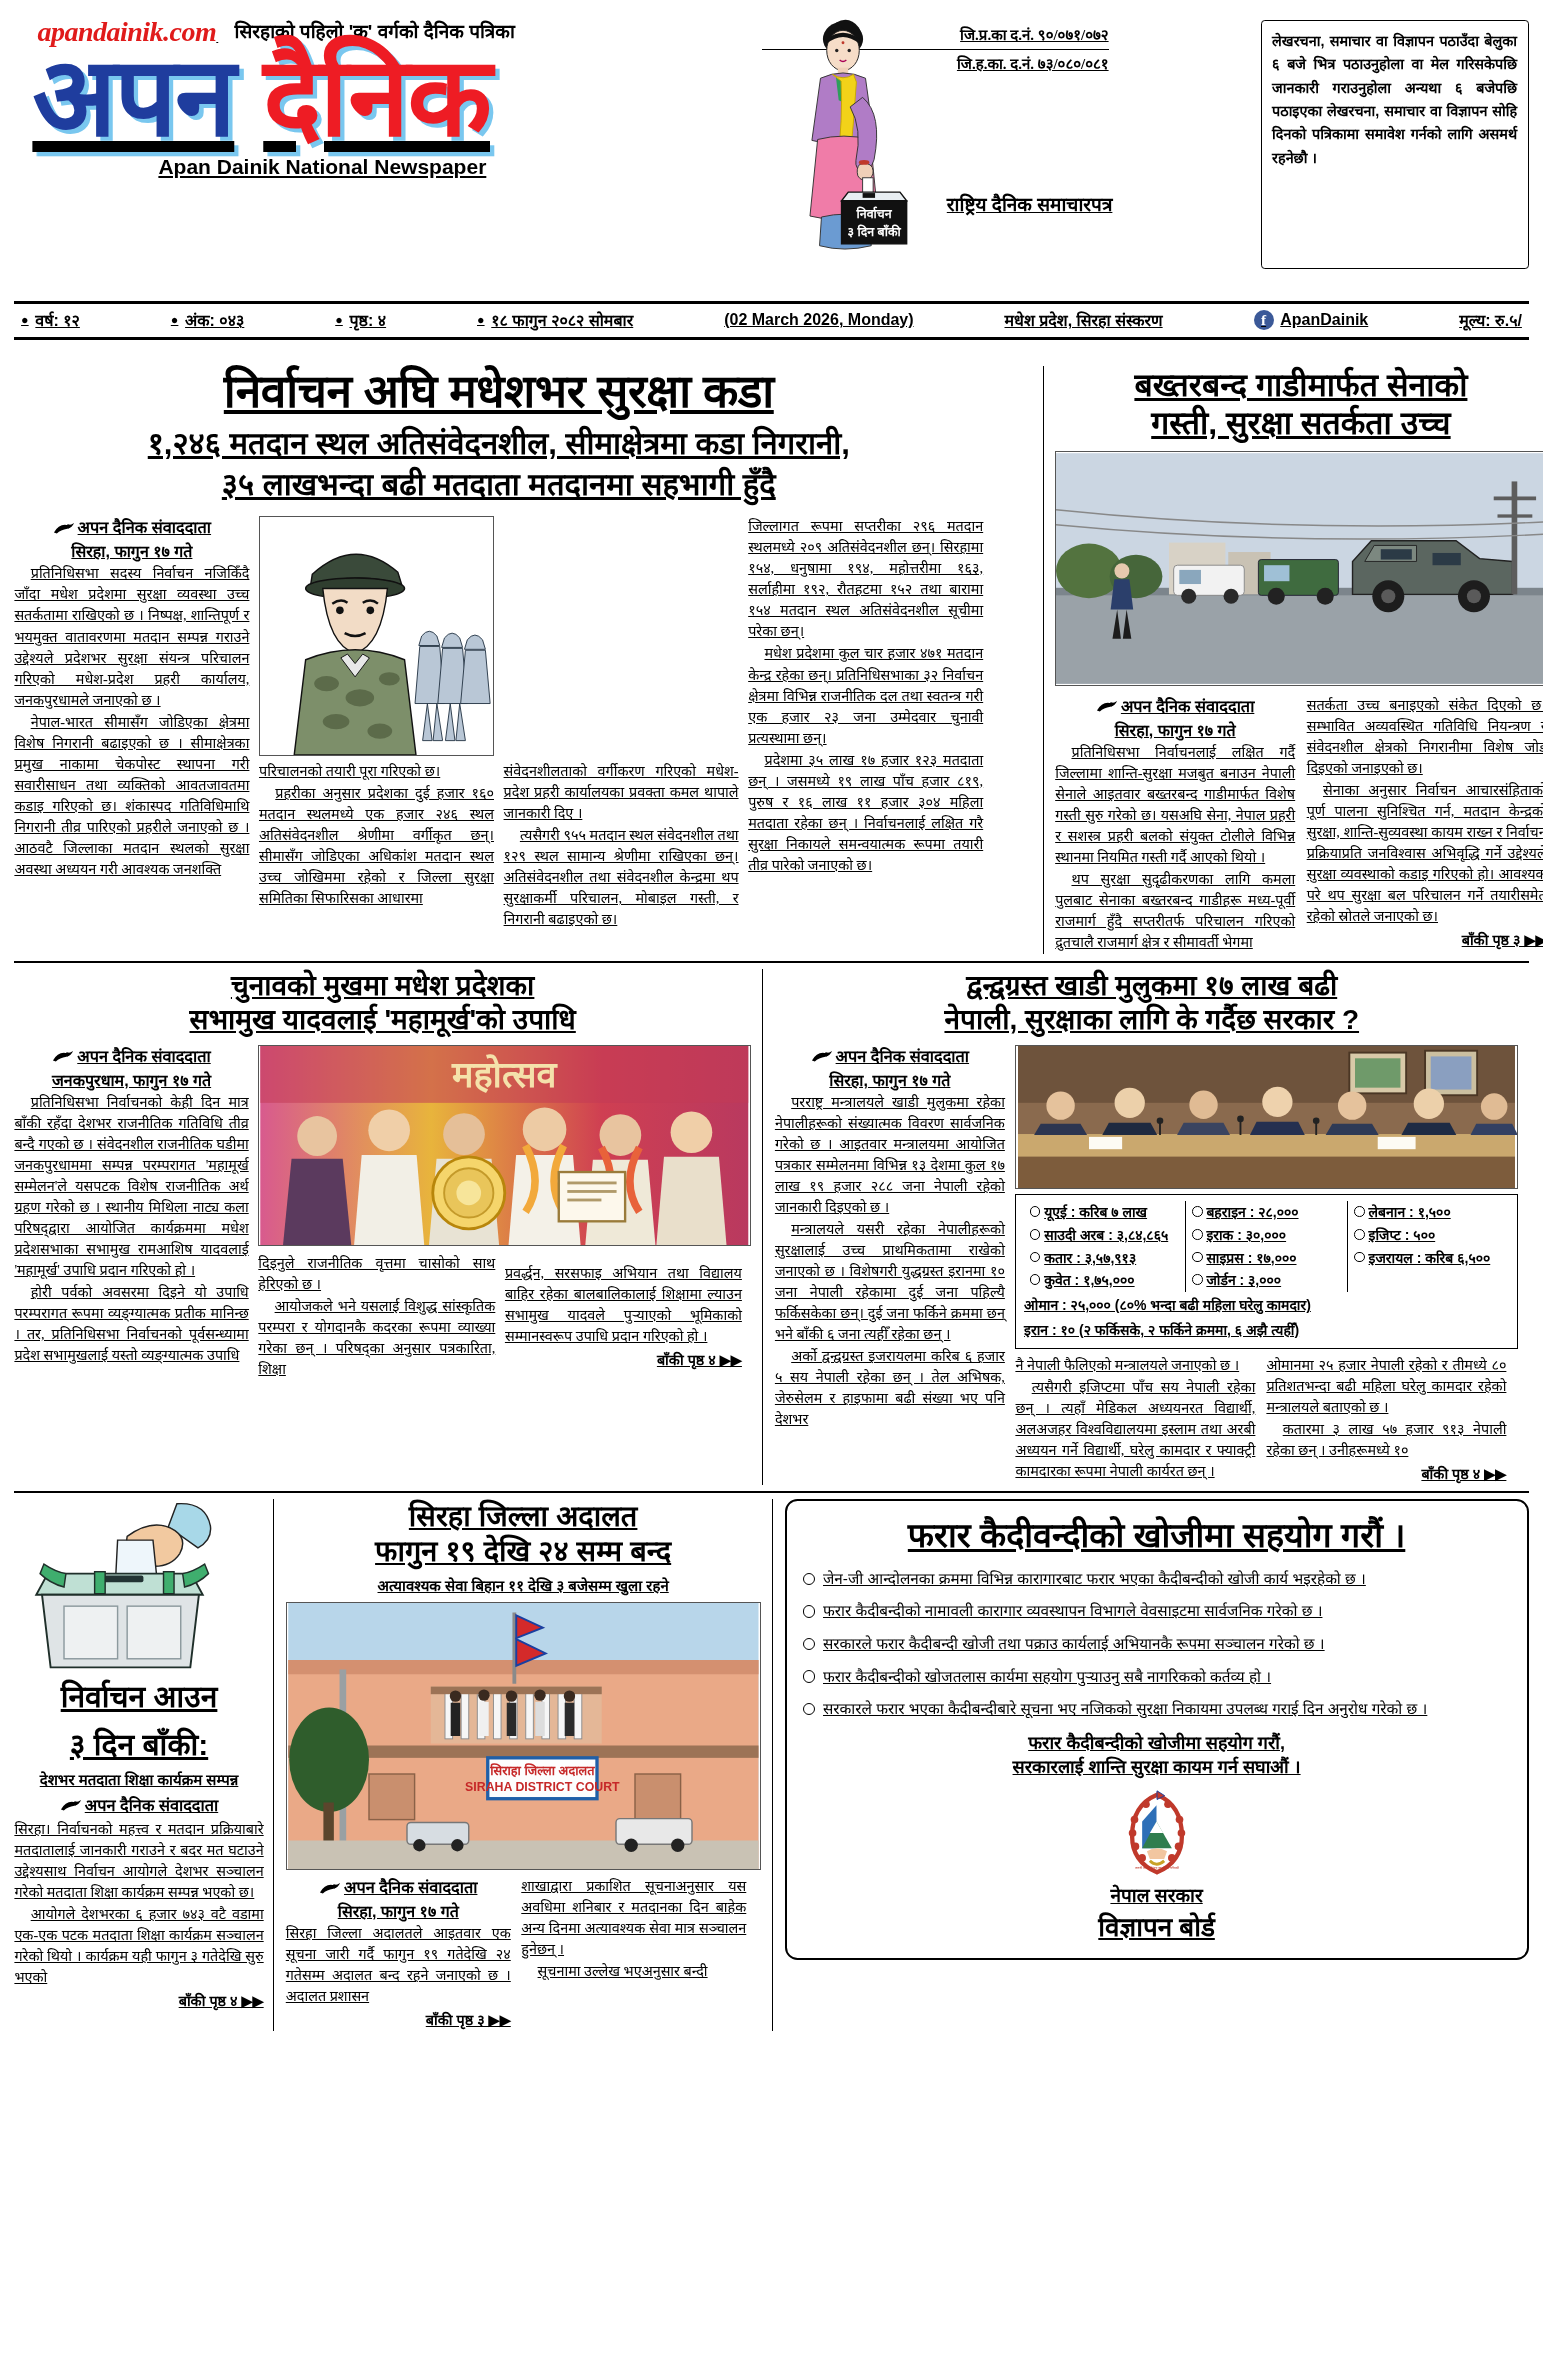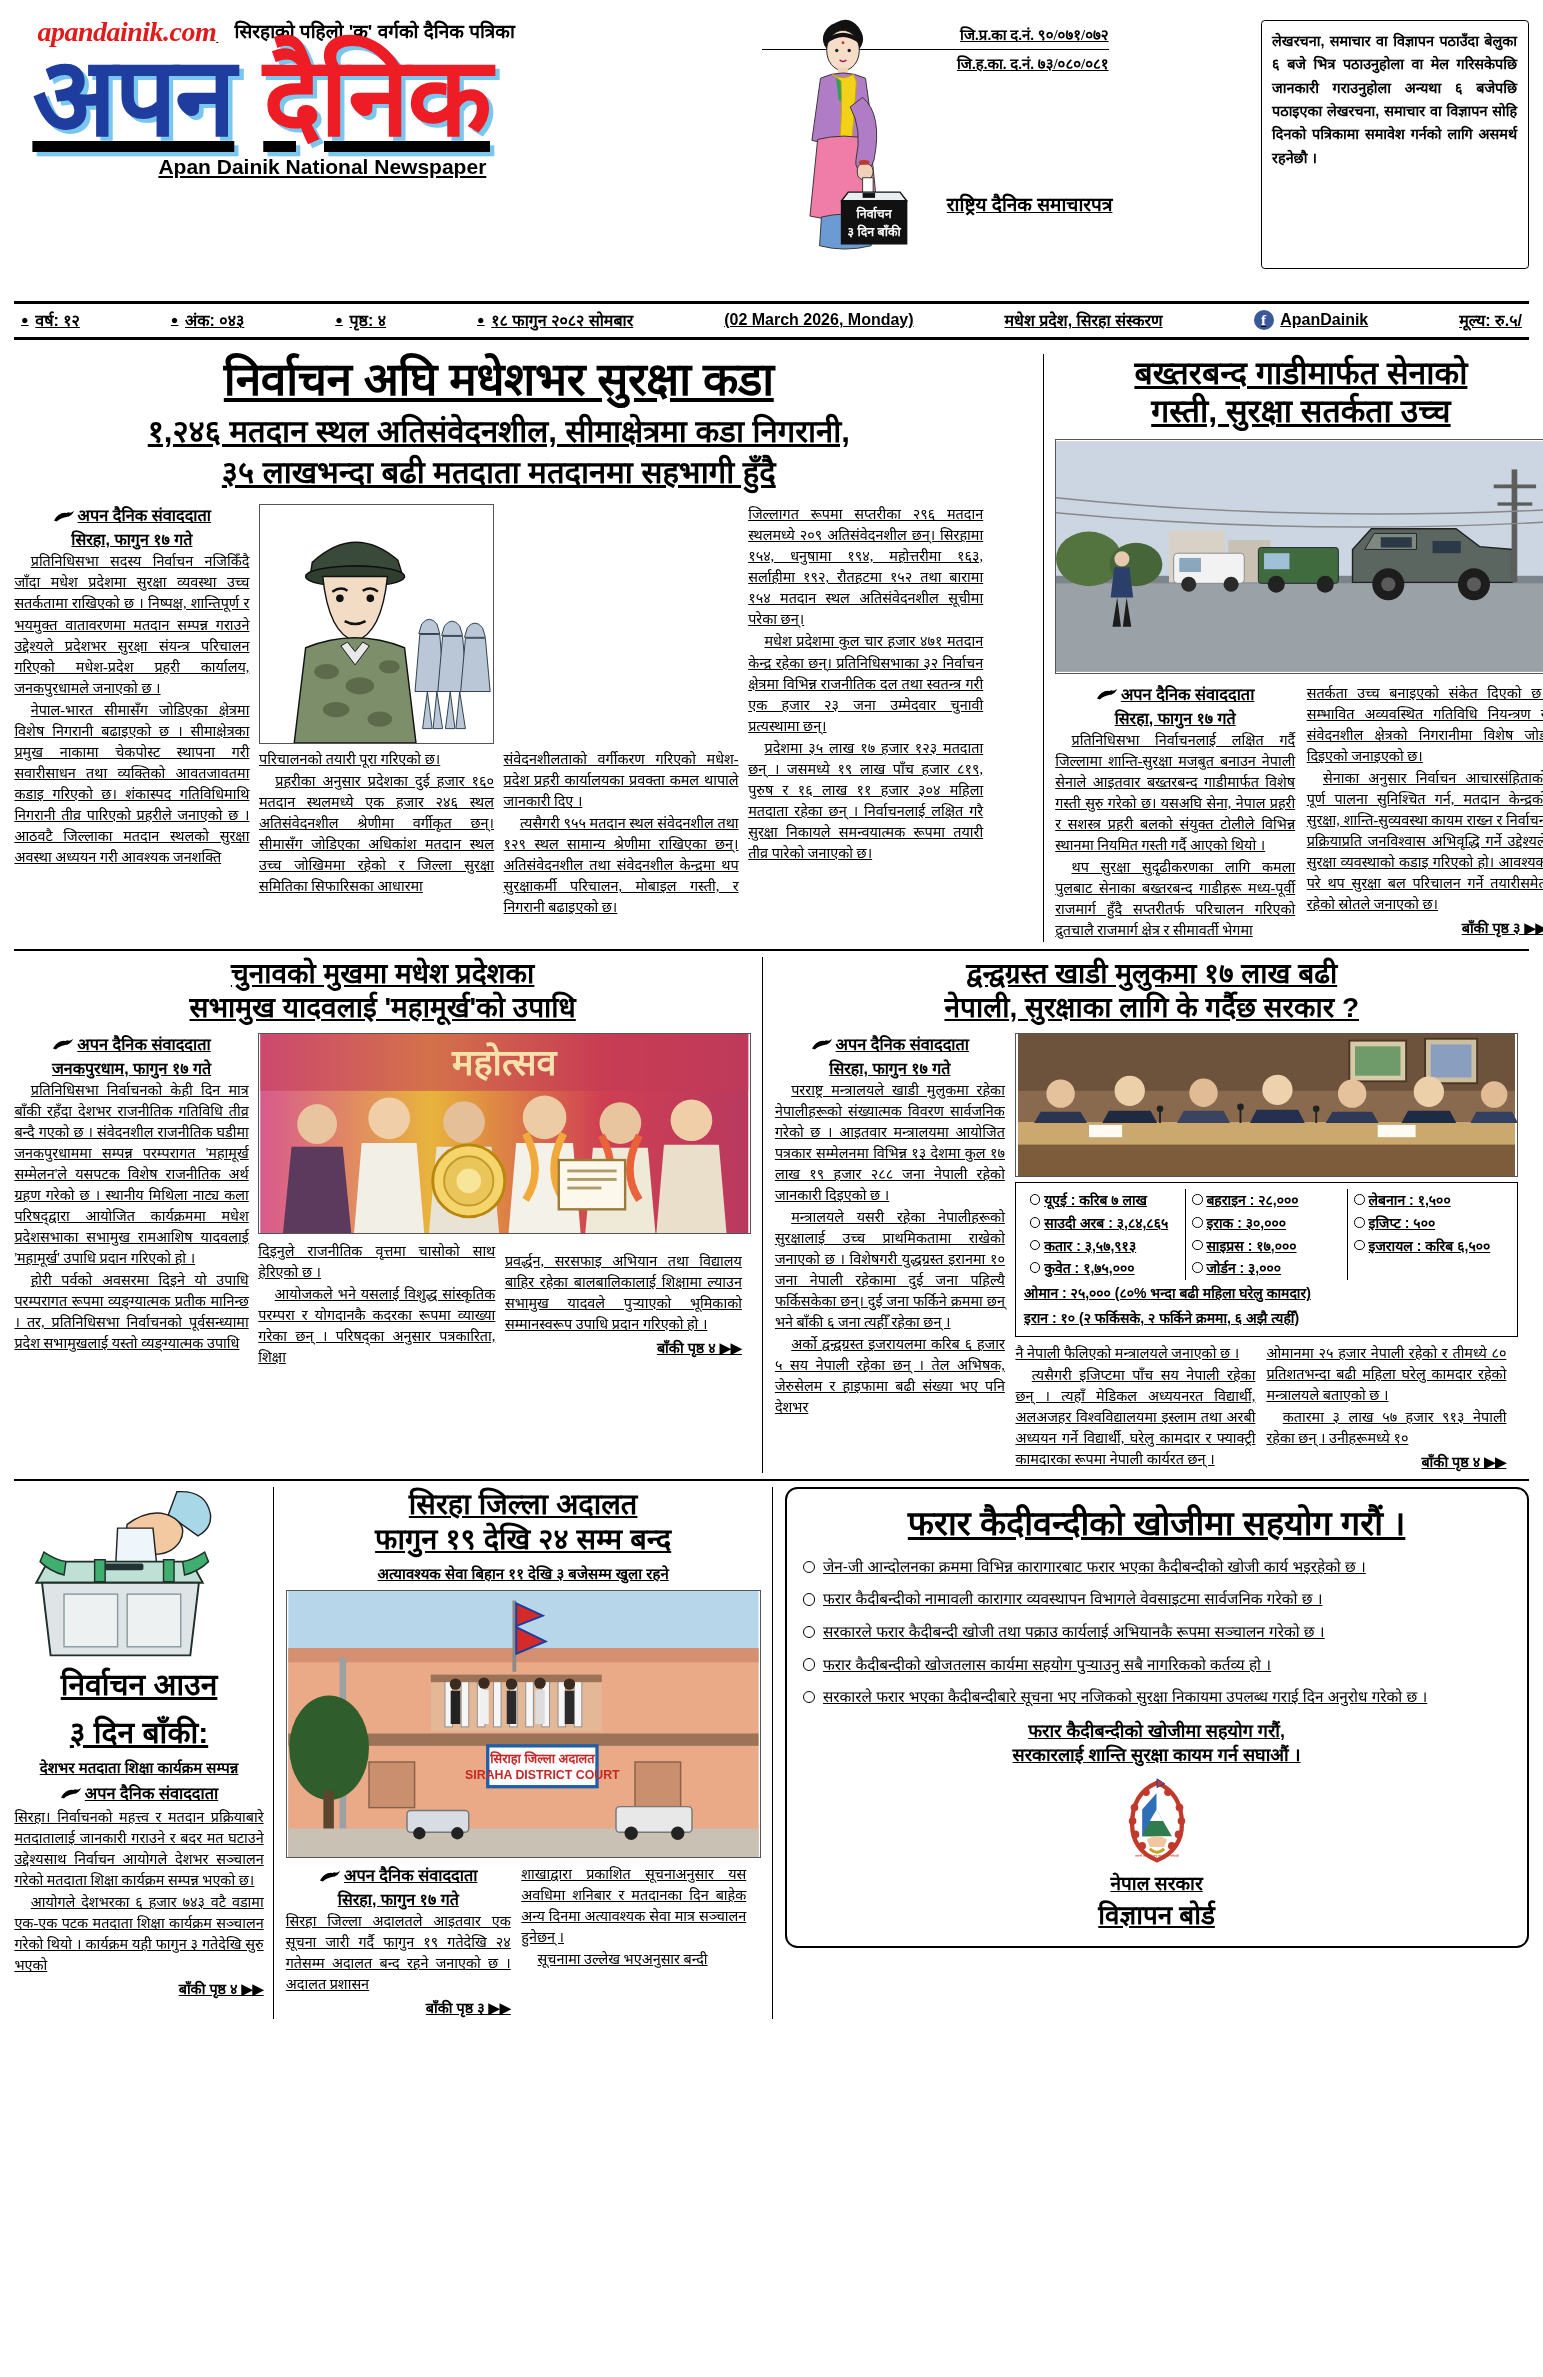--- a/index.html
+++ b/index.html
@@ -244,21 +244,21 @@
       </div>
     <div class="grp">
       <span class="fb-badge">f</span>
       <span>ApanDainik</span>
     </div>
     <div class="grp">
         <span>मूल्य: रु.५/</span>
       </div>
   </div>
 
-  <div class="band" style="margin-top:14px;gap:48px;">
+  <div class="band" style="margin-top:26px;gap:48px;">
 
     <div style="width:983px; padding-right:11.5px;">
       <h1 class="head-main">निर्वाचन अघि मधेशभर सुरक्षा कडा</h1>
       <h2 class="head-sub">१,२४६ मतदान स्थल अतिसंवेदनशील, सीमाक्षेत्रमा कडा निगरानी,</h2>
       <h2 class="head-sub" style="margin-top:1px;">३५ लाखभन्दा बढी मतदाता मतदानमा सहभागी हुँदै</h2>
 
       <div style="display:flex; margin-top:10.5px; gap:9.6px;">
 
         <div style="width:235px;" class="col">
           <div class="byline">

